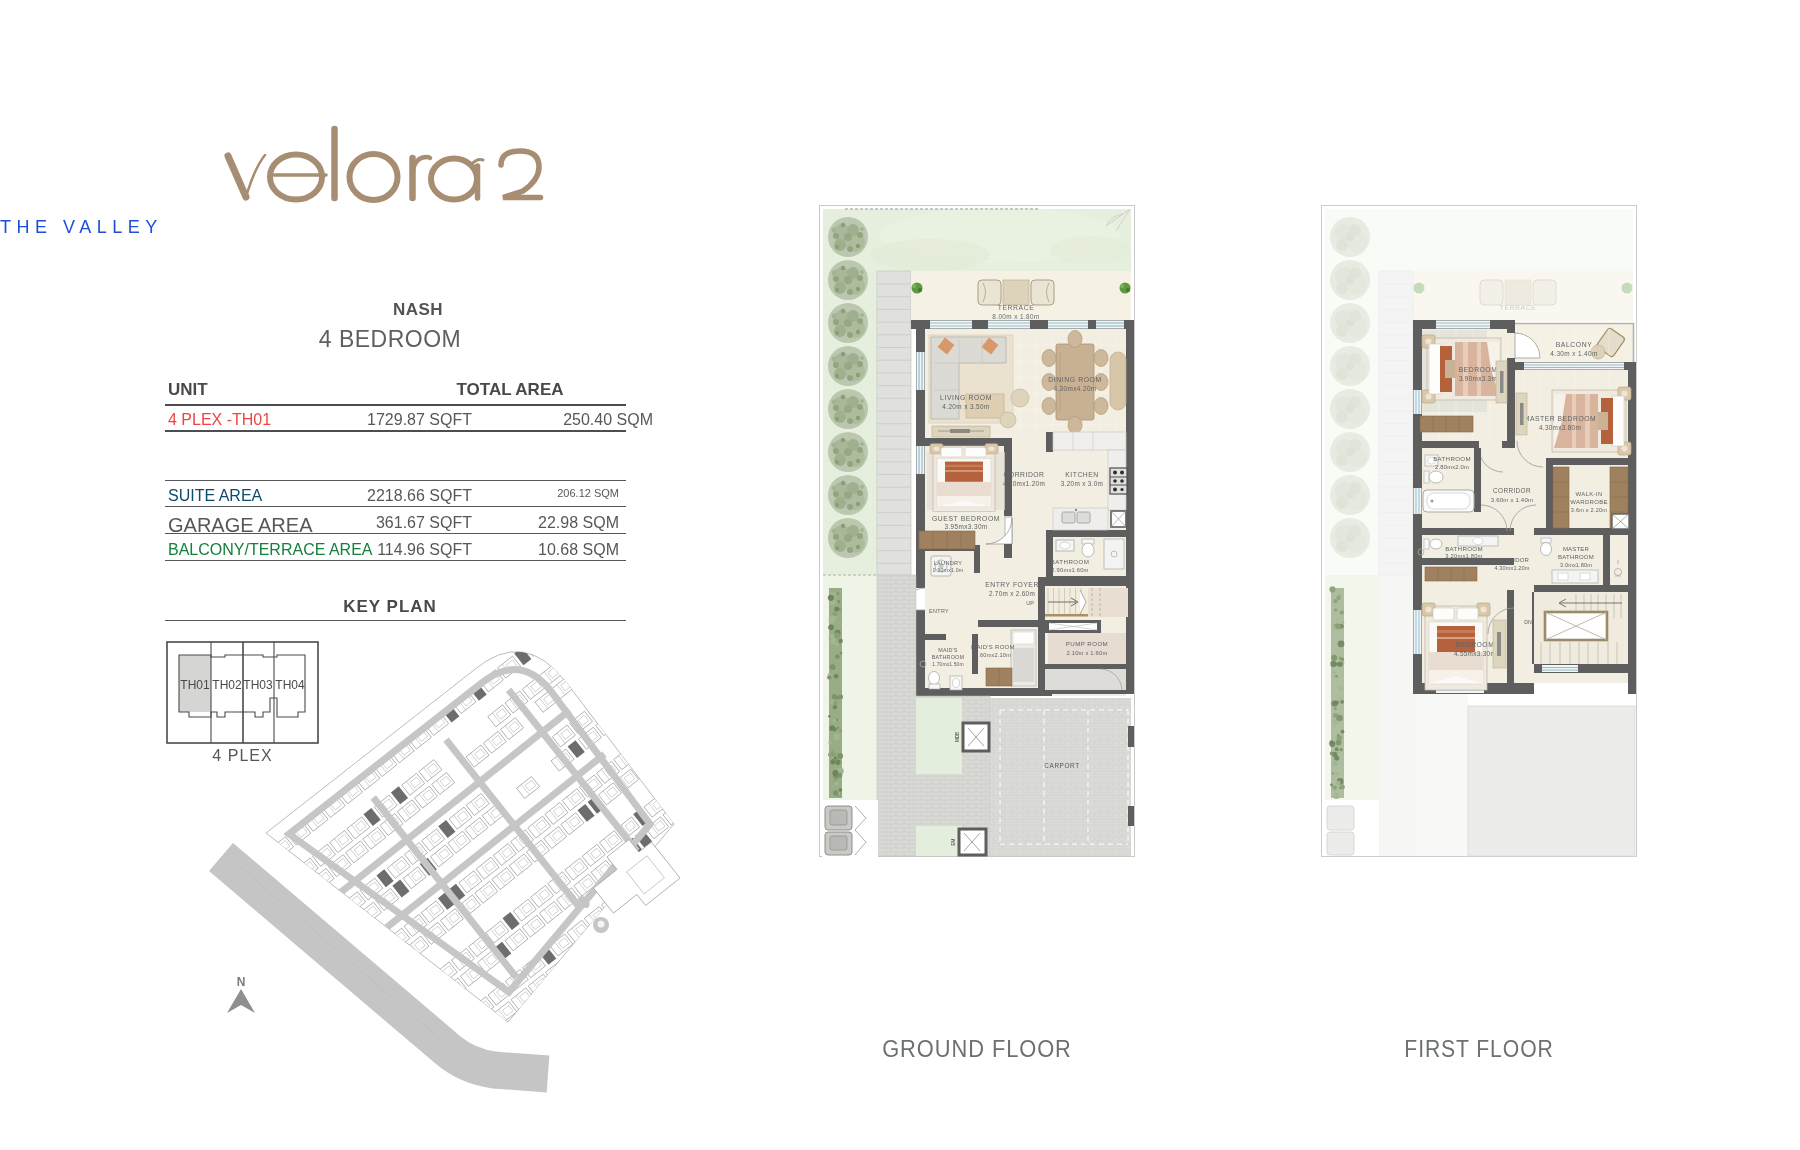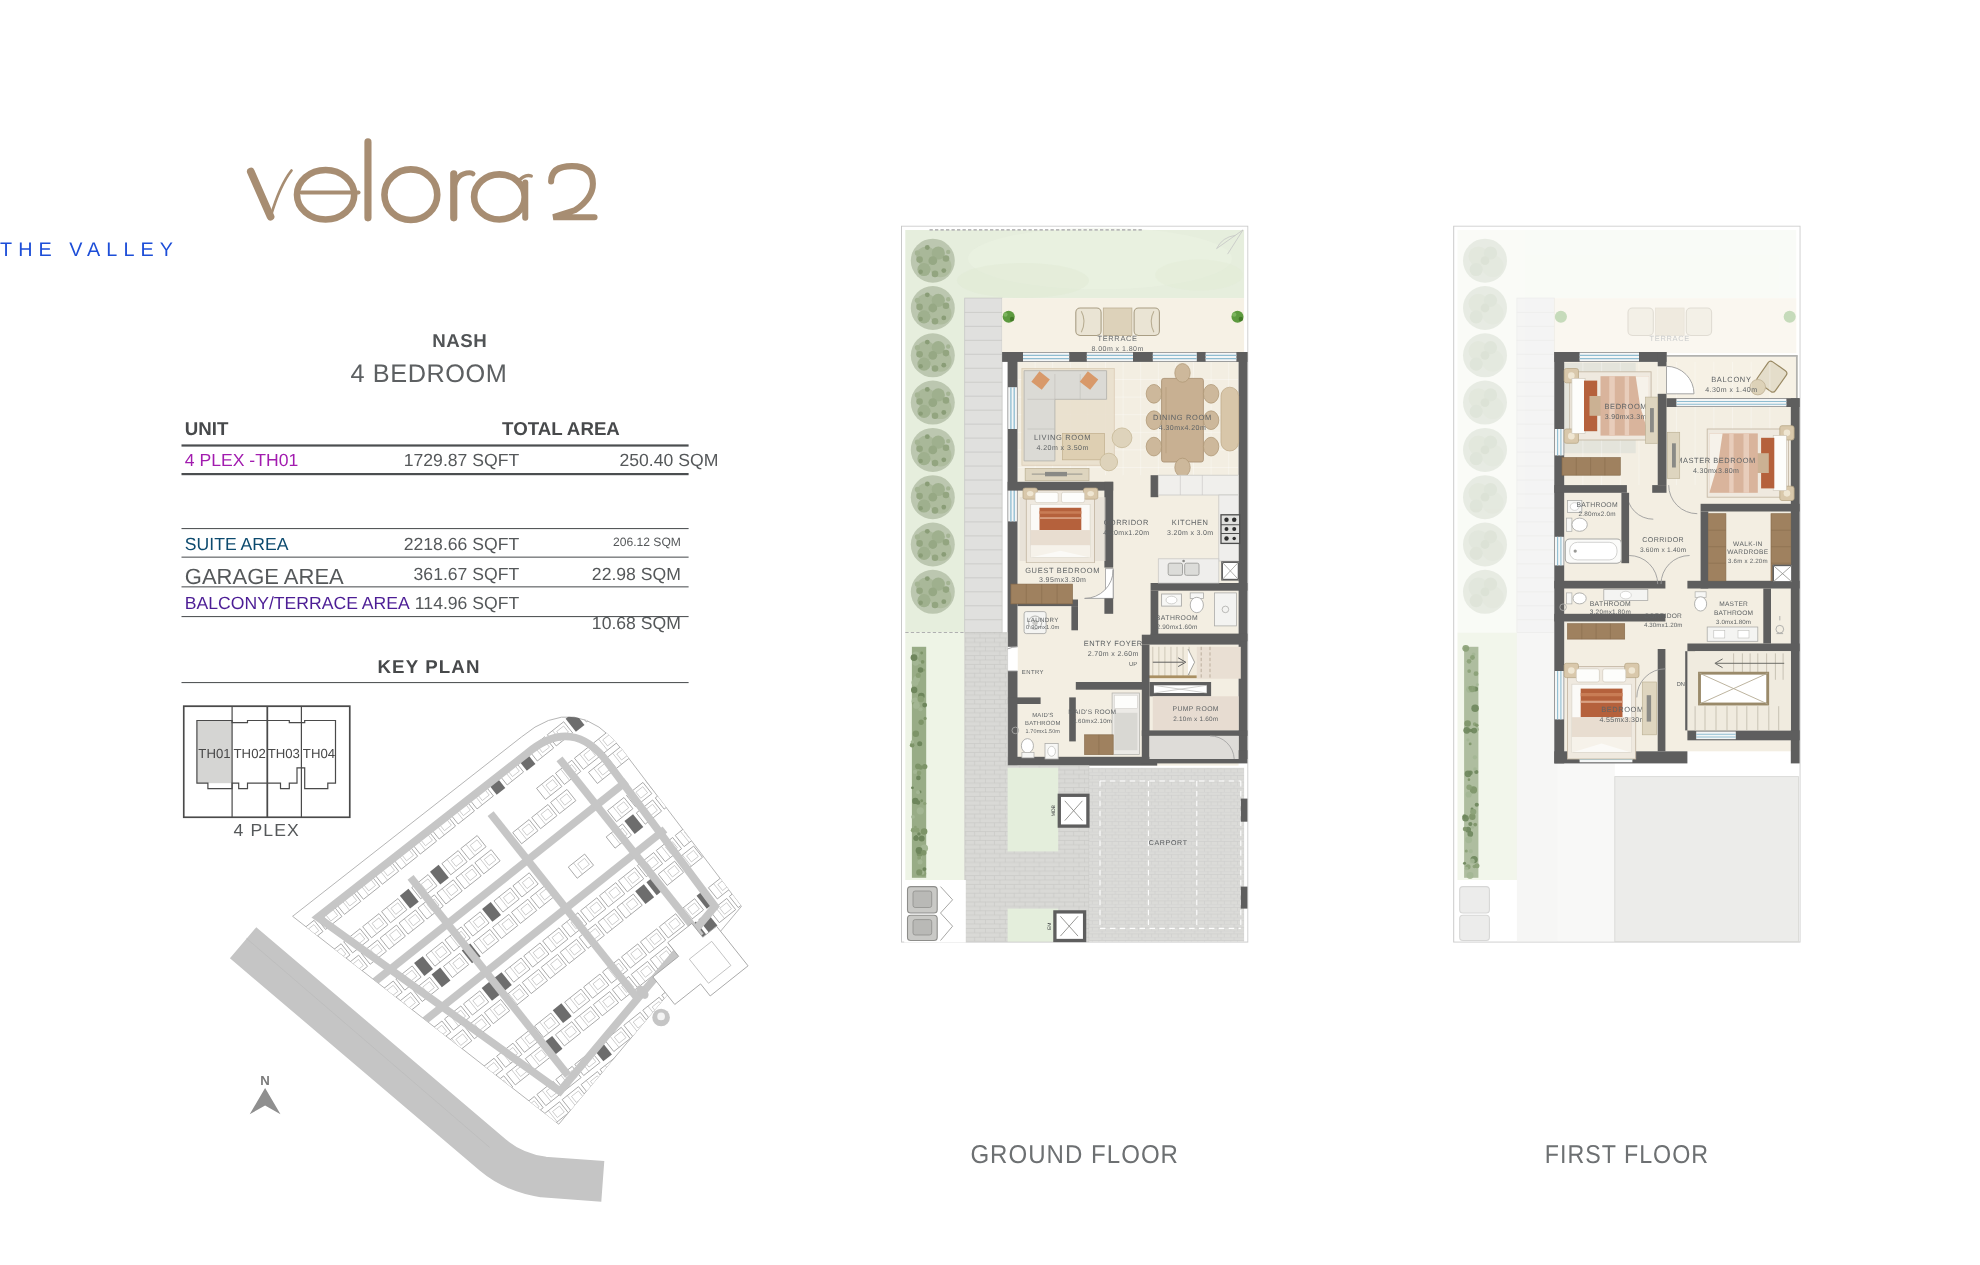--- a/index.html
+++ b/index.html
@@ -40,43 +40,43 @@
 <div class="abs" style="left:0;top:300px;width:780px;text-align:center;color:#515456;font-size:17px;font-weight:bold;letter-spacing:0.5px;padding-left:28px;">NASH</div>
 
 <div class="abs" style="left:0;top:326px;width:780px;text-align:center;color:#5d6062;font-size:23px;letter-spacing:0.5px;">4 BEDROOM</div>
 
 <div class="abs" style="left:168px;top:380px;color:#47494b;font-size:17px;font-weight:bold;">UNIT</div>
 
 <div class="abs" style="left:430px;top:380px;width:160px;text-align:center;color:#47494b;font-size:17px;font-weight:bold;">TOTAL AREA</div>
 
 <div class="abs" style="left:165px;top:404px;width:461px;border-top:2px solid #4b4e50;"></div>
 
-<div class="abs" style="left:168px;top:411px;color:#a21caf;font-size:16px;">4 PLEX -TH01</div>
+<div class="abs" style="left:168px;top:411px;color:#ef4444;font-size:16px;">4 PLEX -TH01</div>
 <div class="abs" style="left:300px;top:411px;width:172px;text-align:right;color:#55585a;font-size:16px;">1729.87 SQFT</div>
 <div class="abs" style="left:450px;top:411px;width:169px;text-align:right;color:#55585a;font-size:16px;margin-left:34px;">250.40 SQM</div>
 
 <div class="abs" style="left:165px;top:430px;width:461px;border-top:2px solid #4b4e50;"></div>
 
 <div class="abs" style="left:165px;top:480px;width:461px;border-top:1.5px solid #55585a;"></div>
 
 <div class="abs" style="left:168px;top:487px;color:#0c4a6e;font-size:16px;">SUITE AREA</div>
 <div class="abs" style="left:300px;top:487px;width:172px;text-align:right;color:#55585a;font-size:16px;">2218.66 SQFT</div>
 <div class="abs" style="left:450px;top:487px;width:169px;text-align:right;color:#55585a;font-size:11px;">206.12 SQM</div>
 
 <div class="abs" style="left:165px;top:506px;width:461px;border-top:1.5px solid #55585a;"></div>
 
 <div class="abs" style="left:168px;top:514px;color:#55585a;font-size:20px;">GARAGE AREA</div>
 <div class="abs" style="left:300px;top:514px;width:172px;text-align:right;color:#55585a;font-size:16px;">361.67 SQFT</div>
 <div class="abs" style="left:450px;top:514px;width:169px;text-align:right;color:#55585a;font-size:16px;">22.98 SQM</div>
 
 <div class="abs" style="left:165px;top:533px;width:461px;border-top:1.5px solid #55585a;"></div>
 
-<div class="abs" style="left:168px;top:541px;color:#4c1d95;font-size:16px;">BALCONY/TERRACE AREA</div>
+<div class="abs" style="left:168px;top:541px;color:#15803d;font-size:16px;">BALCONY/TERRACE AREA</div>
 <div class="abs" style="left:300px;top:541px;width:172px;text-align:right;color:#55585a;font-size:16px;">114.96 SQFT</div>
-<div class="abs" style="left:450px;top:541px;width:169px;text-align:right;color:#55585a;font-size:16px;margin-top:18px;">10.68 SQM</div>
+<div class="abs" style="left:450px;top:541px;width:169px;text-align:right;color:#55585a;font-size:16px;">10.68 SQM</div>
 
 <div class="abs" style="left:165px;top:560px;width:461px;border-top:1.5px solid #55585a;"></div>
 
 <div class="abs" style="left:0;top:597px;width:780px;text-align:center;color:#47494b;font-size:17px;font-weight:bold;letter-spacing:1px;">KEY PLAN</div>
 
 <div class="abs" style="left:165px;top:620px;width:461px;border-top:1.5px solid #55585a;"></div>
 
 <svg class="abs" style="left:166px;top:641px;" width="153" height="103" viewBox="0 0 153 103">
 
   <rect x="1" y="1" width="151" height="101" fill="none" stroke="#4a4a4a" stroke-width="1.6"></rect>

